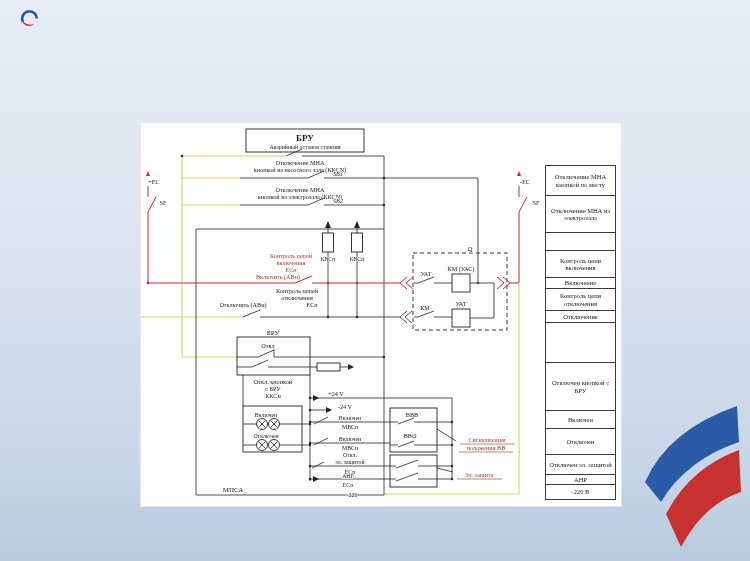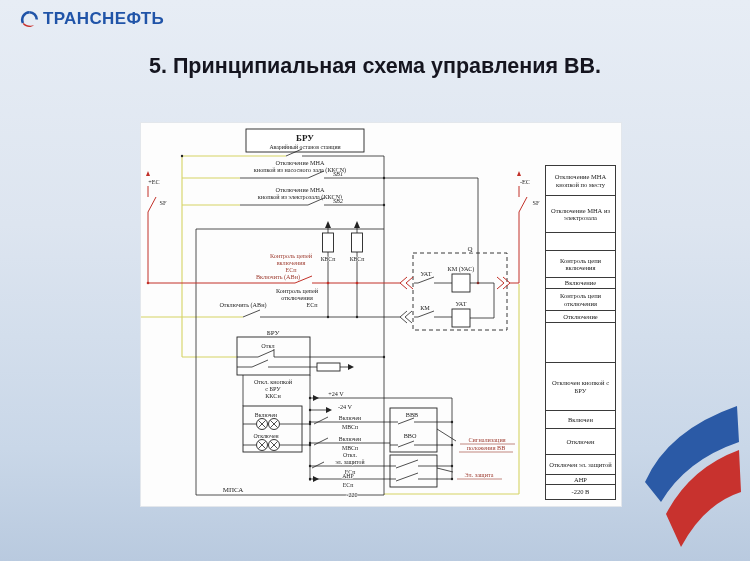--- a/index.html
+++ b/index.html
@@ -38,24 +38,22 @@
 <body>
 
 <div class="slide">
 
   <div class="logo">
     <svg width="19" height="19" viewBox="0 0 19 19">
       <path d="M3,13 A7.5,7.5 0 0 1 9.5,2.2" fill="none" stroke="#2054a8" stroke-width="2.6"></path>
       <path d="M9.5,2.2 A7.5,7.5 0 0 1 16.8,9.5" fill="none" stroke="#2054a8" stroke-width="2.6"></path>
       <path d="M3.2,14.5 C6,17.5 11,17.8 14,15.2 C10.5,16.2 6.5,15.8 3.2,12.5 Z" fill="#c8322e"></path>
     </svg>
-    <span class="logo-text">ТРАНСНЕФТЬ</span>
   </div>
 
-  <div class="title">5. Принципиальная схема управления ВВ.</div>
 
   <div class="panel"></div>
 
   <svg class="overlay" viewBox="0 0 750 561">
 
     <g>
       <polygon points="146,176 148,171 150,176" fill="#c23028"></polygon>
       <text x="154" y="184">+ЕС</text>
       <path class="wr" d="M148,186 V197 M148,212 L156,197 M148,212 V283"></path>
       <text x="163" y="205">SF</text>

